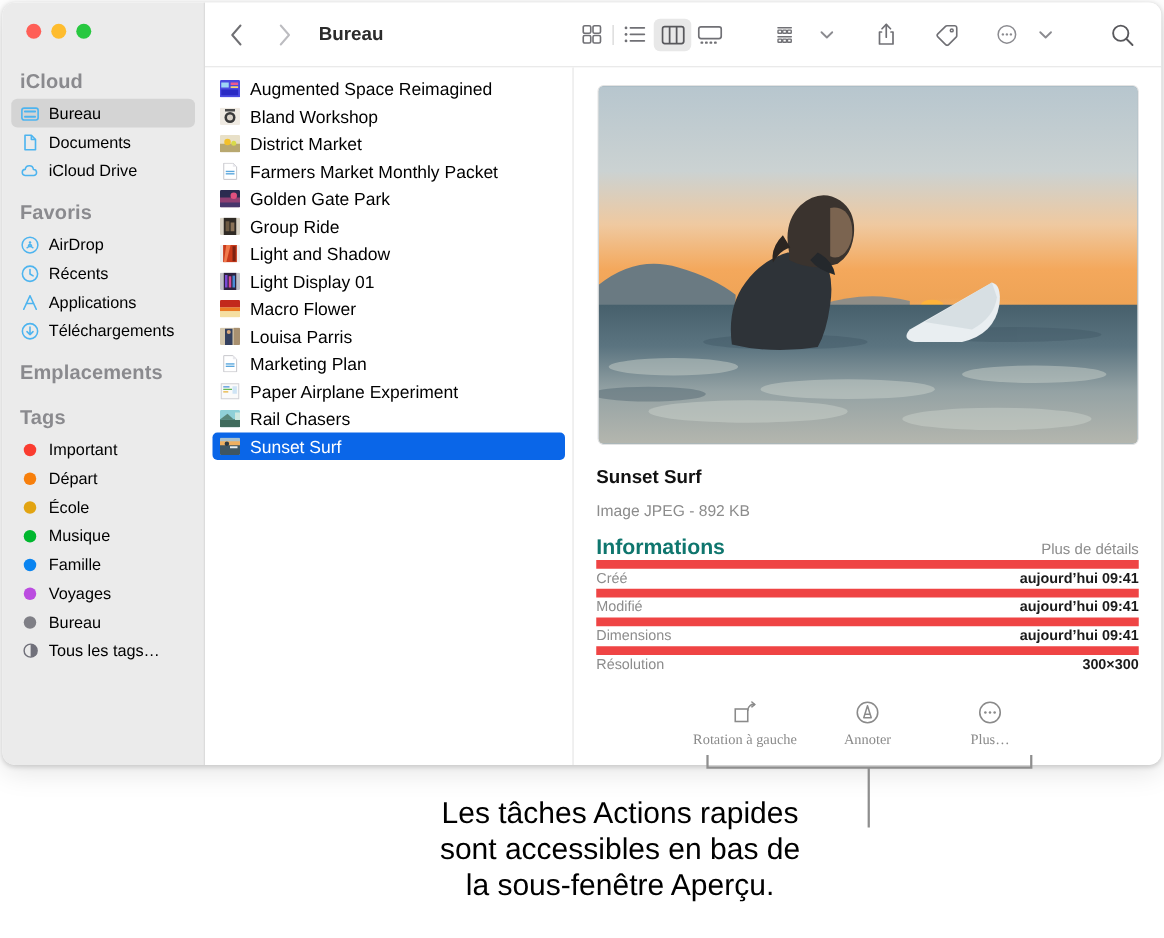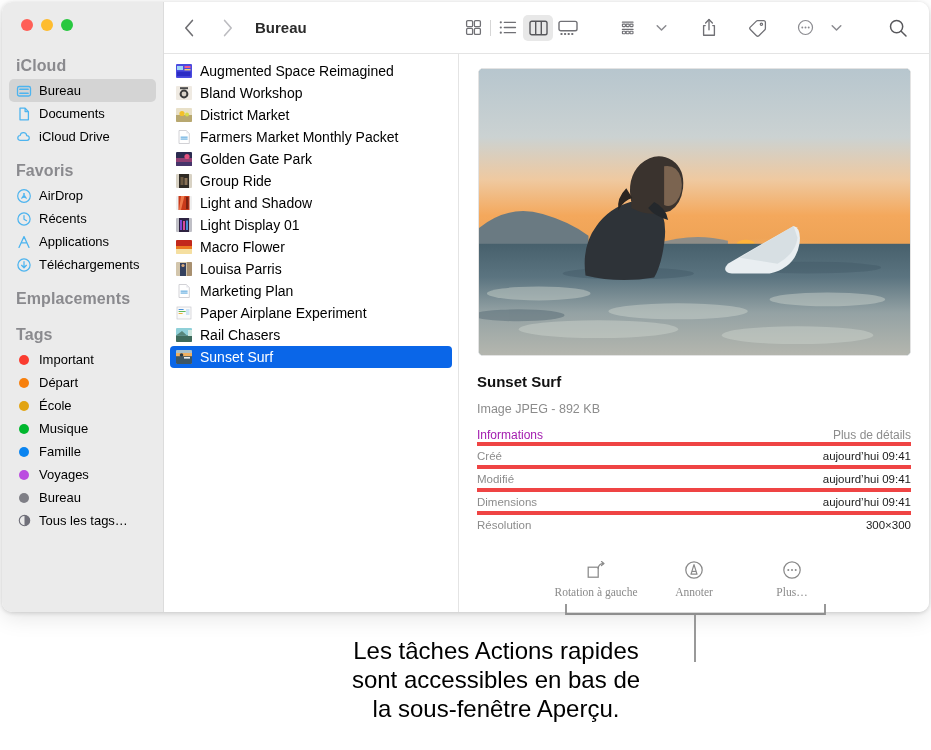--- a/index.html
+++ b/index.html
@@ -157,32 +157,32 @@
   }
   #preview-image svg { display:block; width: 100%; height: 100%; }
 
   #file-title { font-size: 15px; font-weight: 700; color: #111; margin-top: 17px; }
   #file-sub { font-size: 12.5px; color: #8c8c8c; margin-top: 12px; }
 
   .info-head {
     display: flex; align-items: baseline; justify-content: space-between;
     margin-top: 12px;
   }
-  .info-head .lbl { font-size: 12px; font-weight: 400; color: #a21caf; }
+  .info-head .lbl { font-size: 17px; font-weight: 700; color: #0f766e; }
   .info-head .more { font-size: 12px; color: #8c8c8c; cursor: default; }
 
   .info-row {
     display: flex; align-items: center; justify-content: space-between;
     height: 23px;
-    border-top: 4px solid #ef4444;
+    border-top: 7px solid #ef4444;
     font-size: 11.5px;
   }
   .info-row:first-of-type { border-top: 1px solid #ececec; }
   .info-row .k { color: #8c8c8c; }
-  .info-row .v { color: #1a1a1a; font-weight: 400; }
+  .info-row .v { color: #1a1a1a; font-weight: 700; }
 
   
   #quick-actions {
     margin-top: auto;
     display: flex;
     justify-content: center;
     gap: 0;
     padding-bottom: 14px;
   }
   .qa {

